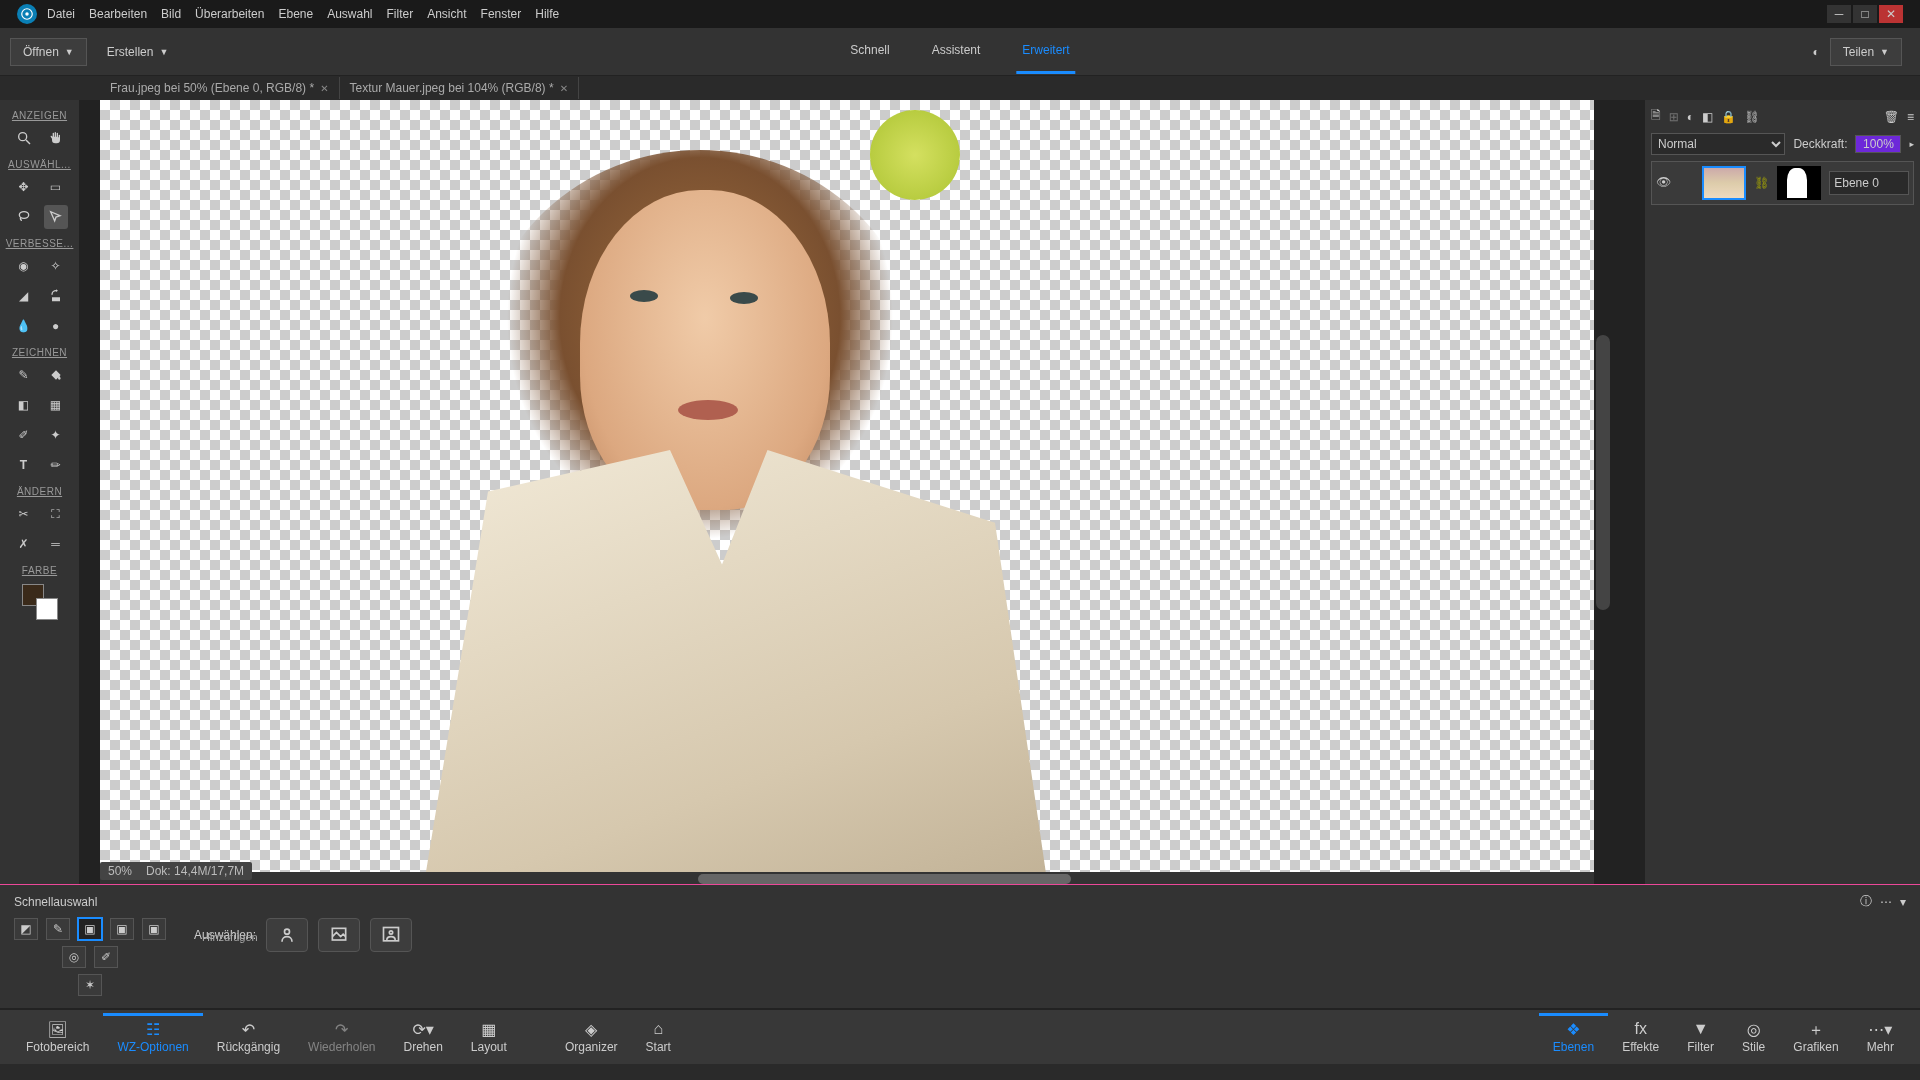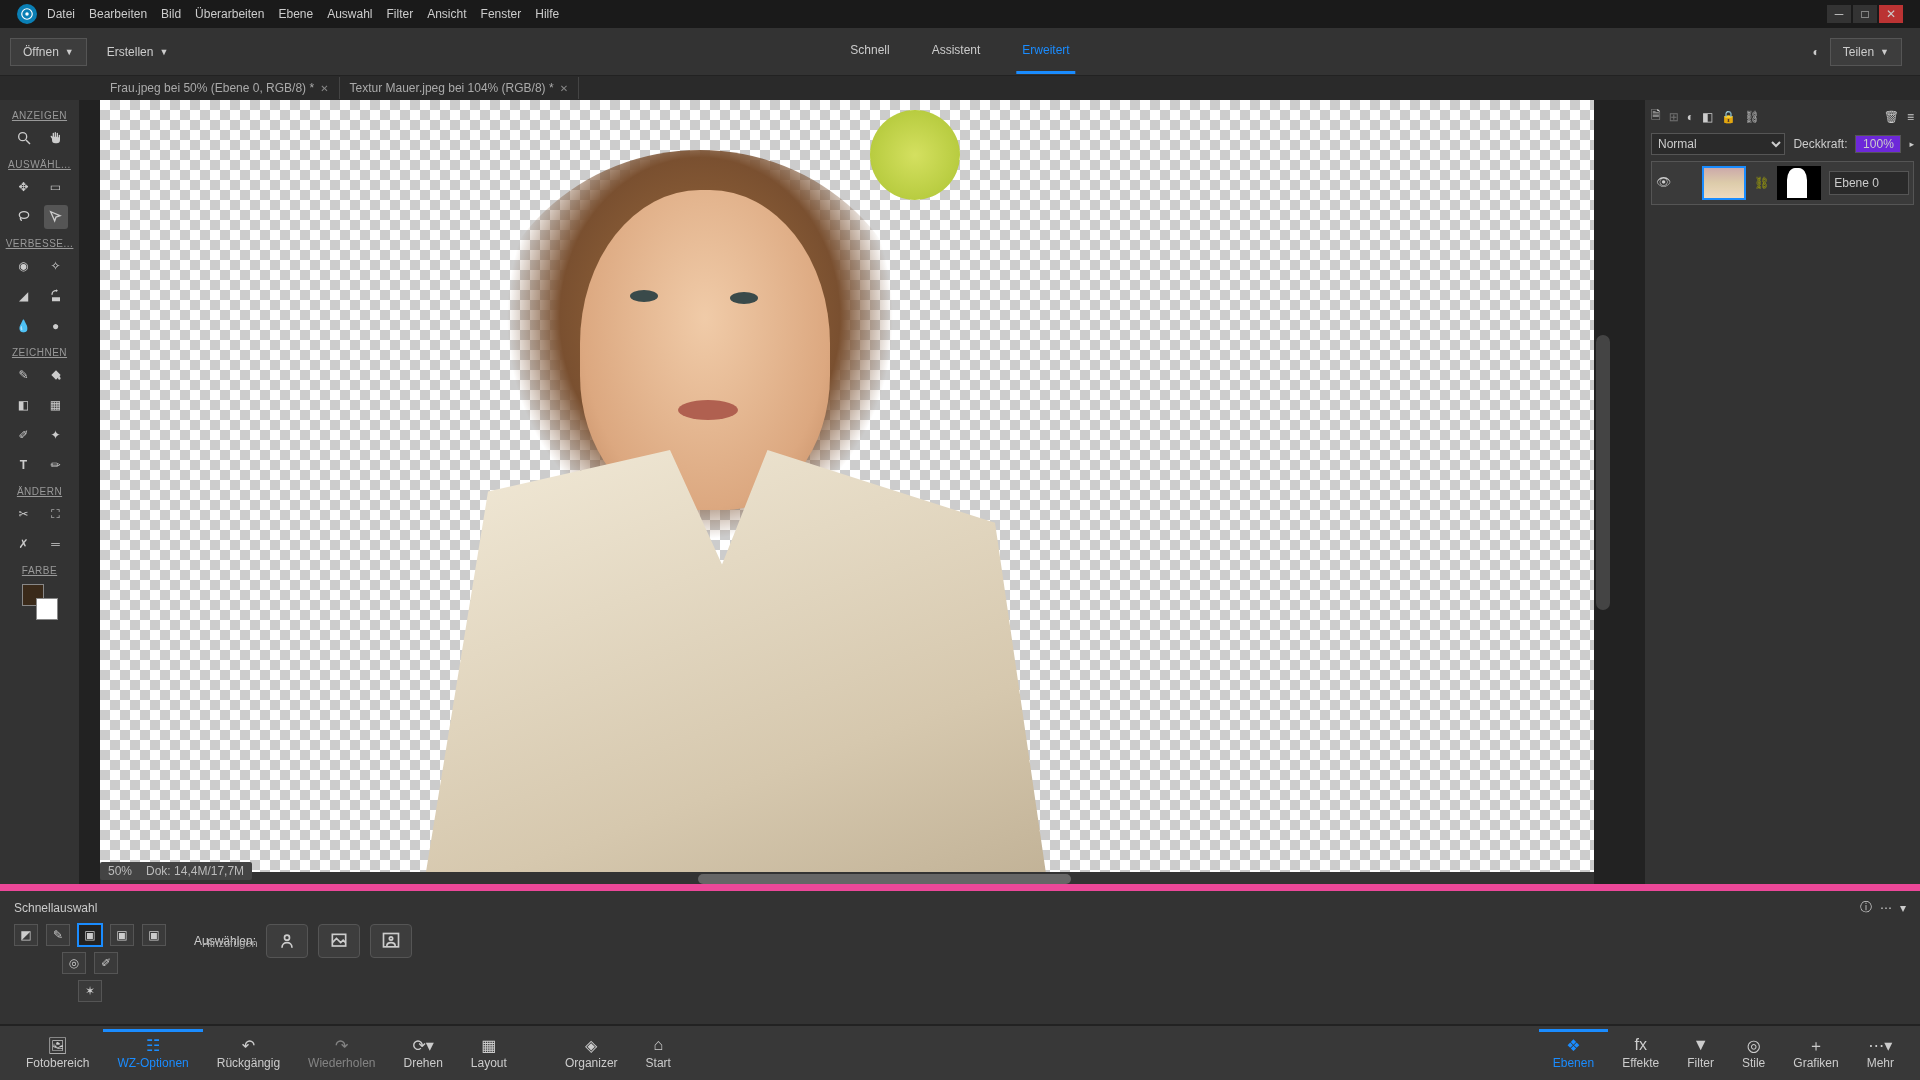--- a/index.html
+++ b/index.html
@@ -70,21 +70,21 @@
 .rightPanel .blend select { flex:1; background:#2a2a2a; color:#ccc; border:1px solid #555; padding:2px; }
 .rightPanel .blend input { width:46px; background:#6d28d9; color:#ccc; border:1px solid #555; padding:1px 2px; text-align:center; }
 .rightPanel .layerRow { display:flex; align-items:center; background:#3a3a3a; padding:4px; gap:8px; border:1px solid #555; }
 .rightPanel .layerRow .eye { width:16px; height:16px; }
 .rightPanel .layerRow .thumb { width:44px; height:34px; border:2px solid #1a8cff; background:linear-gradient(#caa 0%, #dca 50%, #eedac0 100%); }
 .rightPanel .layerRow .mask { width:44px; height:34px; background:#000; position:relative; }
 .rightPanel .layerRow .mask::after { content:""; position:absolute; left:10px; top:2px; width:20px; height:30px; background:#fff; border-radius:40% 40% 0 0; }
 .rightPanel .layerRow .name { flex:1; background:#2a2a2a; padding:4px; border:1px solid #555; }
 
 
-.optPanel { height:140px; background:#333; border-top:7px solid #ec4899; padding:8px 14px; position:relative; }
+.optPanel { height:124px; background:#333; border-top:1px solid #ec4899; padding:8px 14px; position:relative; }
 .optPanel .titleRow { display:flex; align-items:center; }
 .optPanel .titleRow .r { margin-left:auto; display:flex; gap:8px; align-items:center; }
 .optPanel .body { display:flex; gap:28px; align-items:flex-start; margin-top:8px; }
 .optPanel .modes { display:flex; flex-direction:column; gap:6px; align-items:center; }
 .optPanel .modes .row { display:flex; gap:8px; }
 .optPanel .modes .m { width:24px; height:22px; background:#3a3a3a; border:1px solid #555; display:flex; align-items:center; justify-content:center; }
 .optPanel .modes .m.sel { background:#222; border-color:#1a8cff; box-shadow:0 0 0 1px #1a8cff; }
 .optPanel .slider { display:flex; align-items:center; gap:10px; }
 .optPanel .track { width:120px; height:4px; background:#555; position:relative; border-radius:2px; }
 .optPanel .track .knob { position:absolute; left:8px; top:-4px; width:12px; height:12px; background:#ccc; border-radius:50%; }

